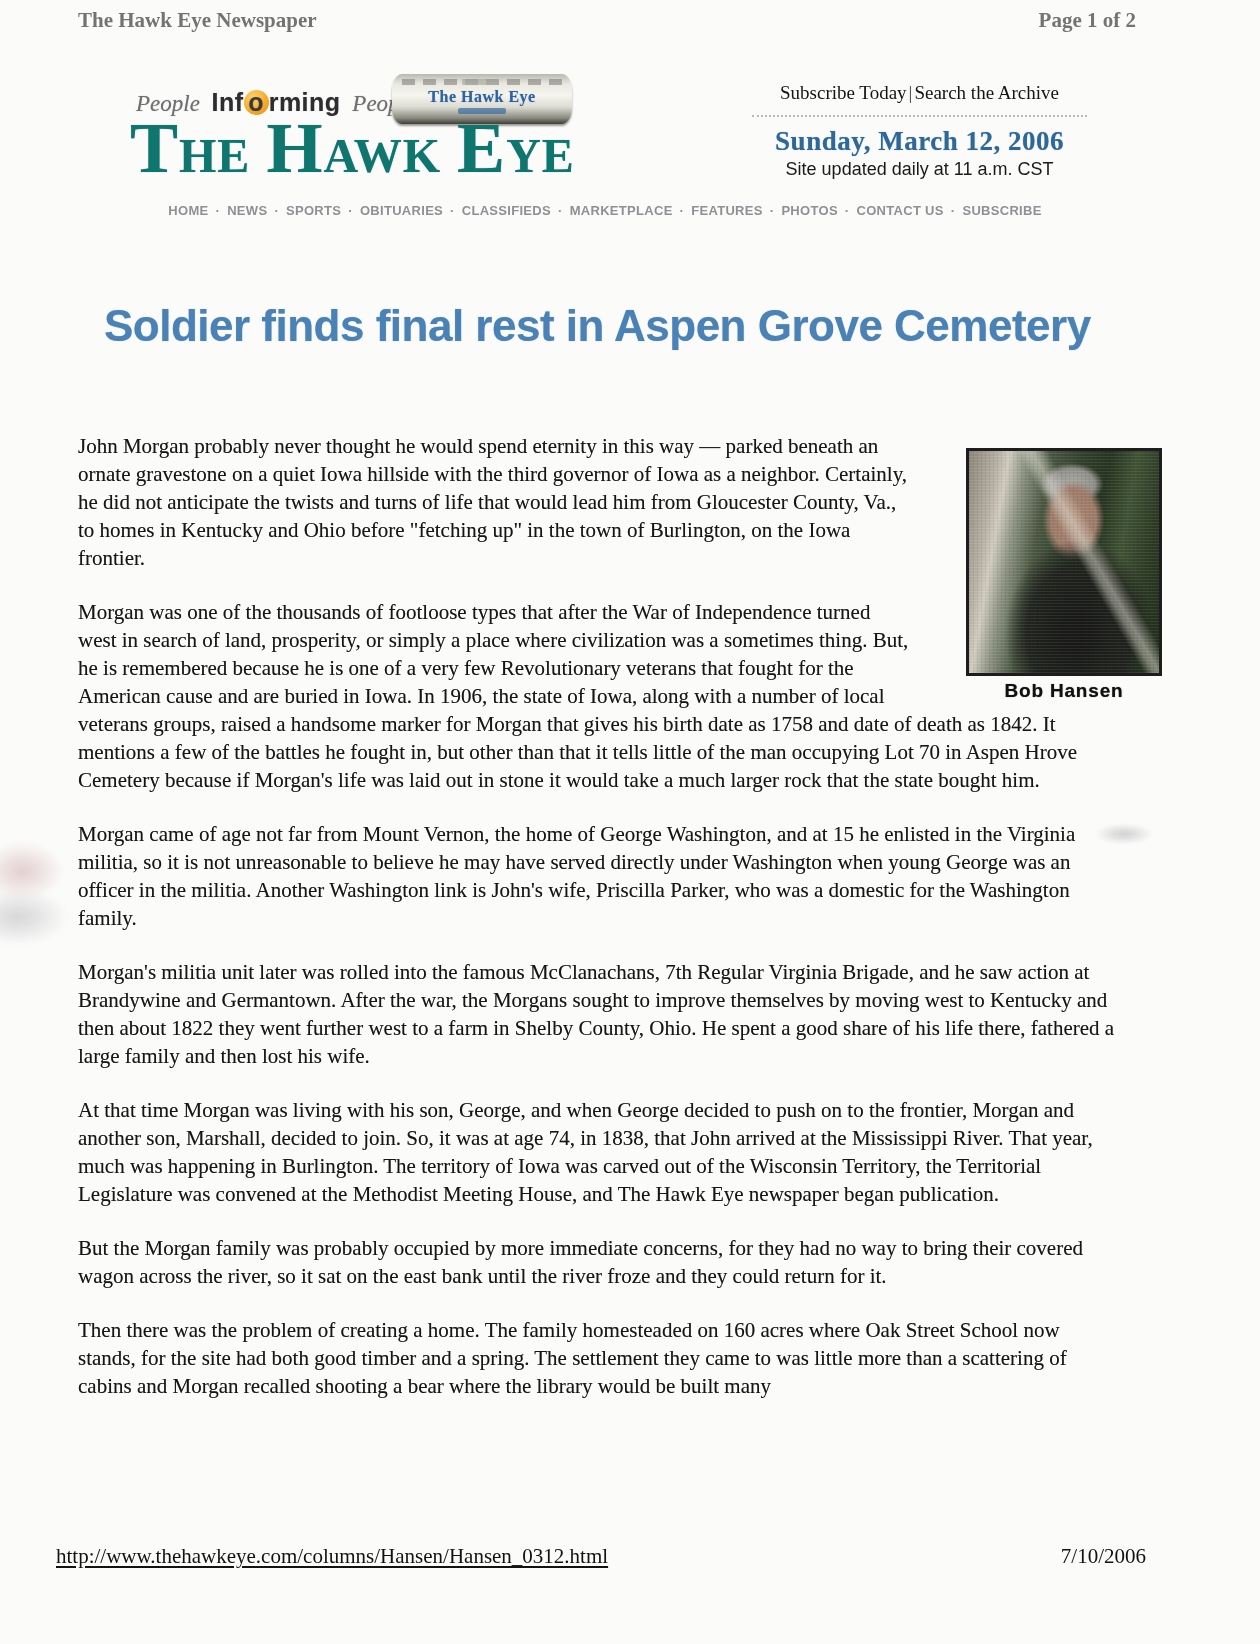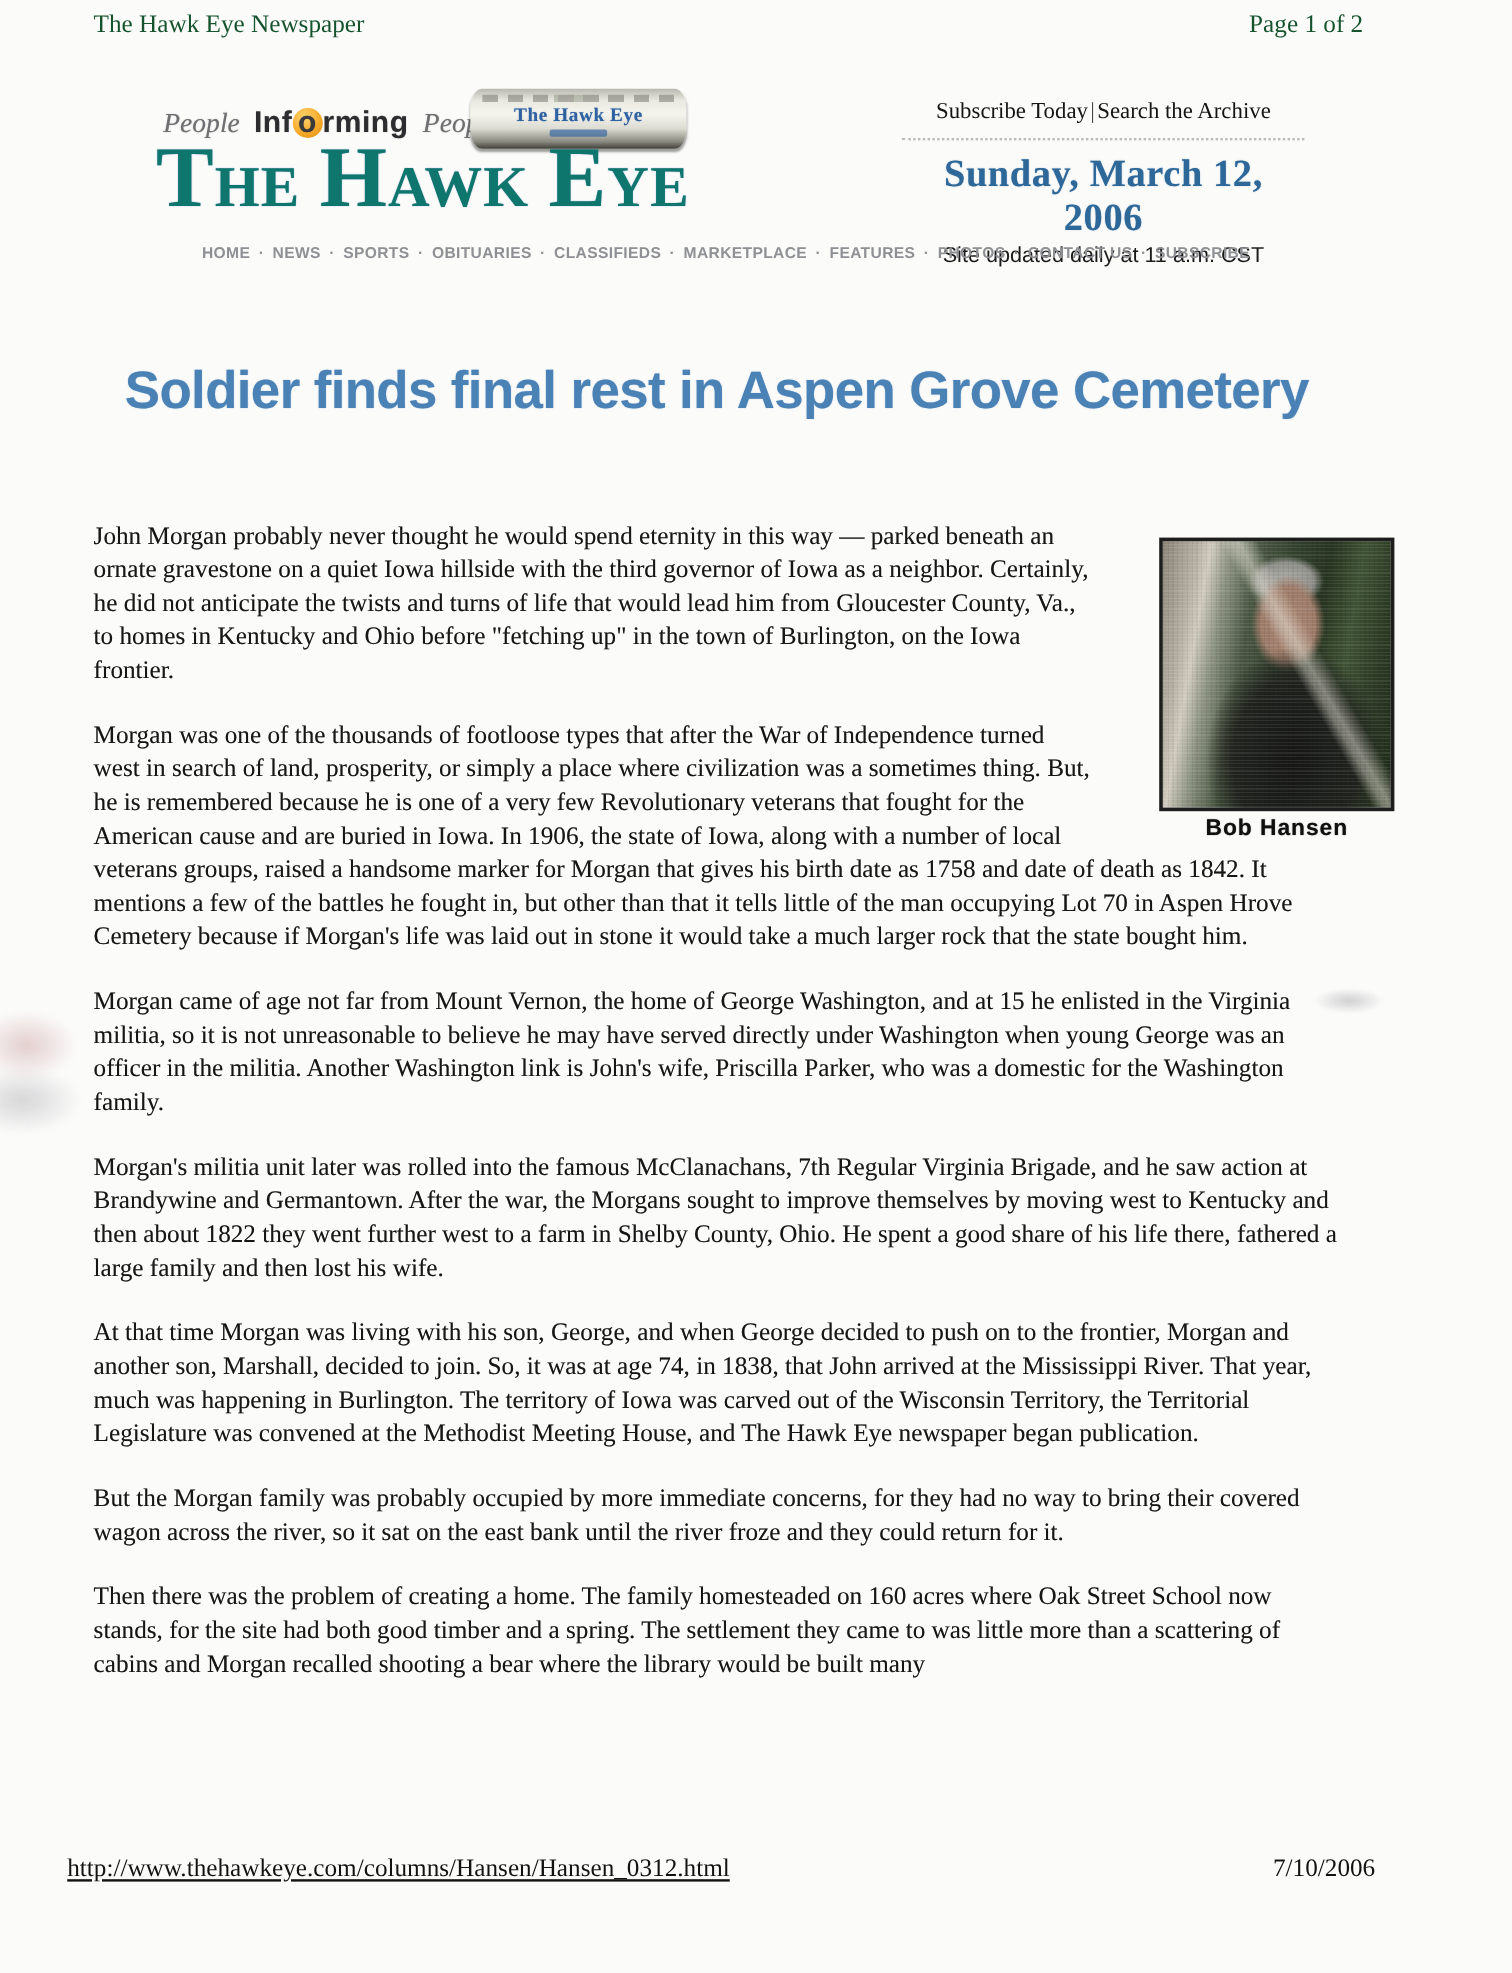--- a/index.html
+++ b/index.html
@@ -10,21 +10,21 @@
     color:#161616;
     position:relative;
     overflow:hidden;
   }
   .page{position:absolute;inset:0;}
 
   
   .print-header{
     position:absolute;top:8px;left:78px;width:1058px;
     display:flex;justify-content:space-between;
-    font-size:21px;color:#14532d;
+    font-size:21px;color:#737373;font-weight:bold;
   }
   .print-footer{
     position:absolute;top:1544px;left:56px;width:1090px;
     display:flex;justify-content:space-between;
     font-size:21px;color:#121212;
   }
   .footer-url{text-decoration:underline;text-underline-offset:3px;cursor:pointer;}
 
   
   .masthead{position:absolute;top:72px;left:130px;width:1025px;height:162px;}
@@ -76,21 +76,21 @@
   .wm-word::first-letter{font-size:72px;}
   .mast-right{position:absolute;left:622px;top:10px;width:335px;text-align:center;}
   .subscribe-row{
     font-family:Liberation Serif, serif;font-size:19px;color:#141414;
     display:flex;justify-content:center;gap:2px;align-items:baseline;
   }
   .subscribe-row .link{cursor:pointer;}
   .subscribe-row .pipe{color:#444;}
   .dotted{border-top:2px dotted #b9b9b9;margin:11px 0 9px 0;}
   .mast-date{
-    font-family:"Liberation Serif",serif;font-weight:700;font-size:32px;
+    font-family:"Liberation Serif",serif;font-weight:700;font-size:27px;
     color:#2e6899;letter-spacing:.5px;text-shadow:0 0 1px rgba(46,104,153,.5);
   }
   .mast-updated{font-family:"Liberation Sans",sans-serif;font-size:18px;color:#1a1a1a;margin-top:2px;}
 
   
   .navbar{
     position:absolute;top:203px;left:0;width:1210px;text-align:center;
     font-family:"Liberation Sans",sans-serif;font-weight:700;font-size:13px;
     color:#8f9094;letter-spacing:.3px;white-space:nowrap;
   }

